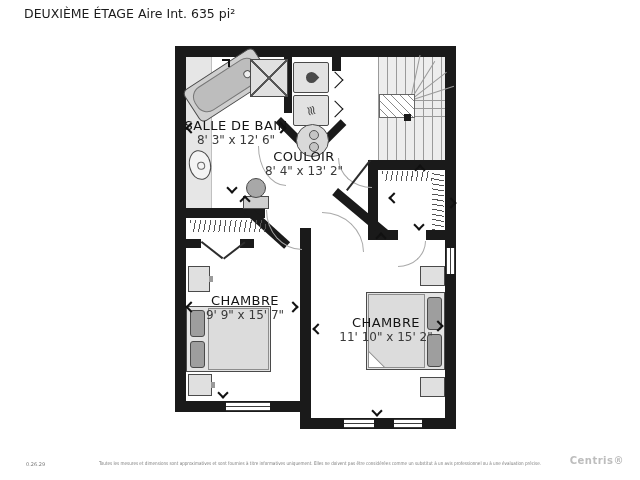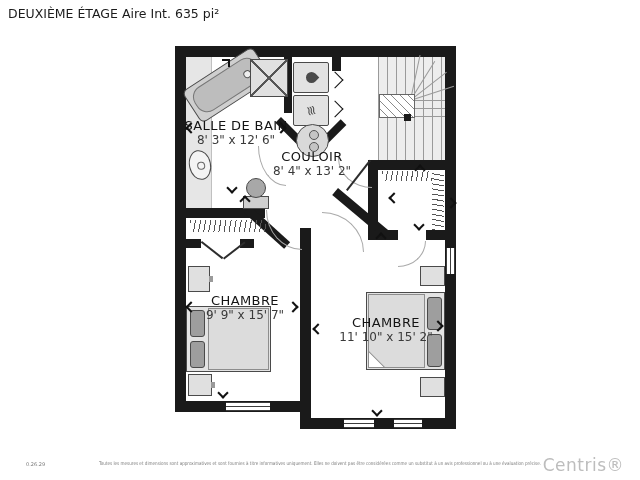--- a/index.html
+++ b/index.html
@@ -20,33 +20,33 @@
   .ticks-h{position:absolute;background:repeating-linear-gradient(10deg,#555 0 1px,transparent 1px 5px);}
   .chev{position:absolute;width:6px;height:6px;border-left:2px solid #111;border-bottom:2px solid #111;}
   .c-left{transform:rotate(45deg);} .c-right{transform:rotate(225deg);}
   .c-up{transform:rotate(135deg);}  .c-down{transform:rotate(-45deg);}
   .c-ne{transform:rotate(180deg);}
   .rlabel{position:absolute;text-align:center;line-height:1.12;color:#141414;}
   .rlabel .nm{display:block;font-size:13px;letter-spacing:.4px;}
   .rlabel .dm{display:block;font-size:12px;color:#3a3a3a;}
   .rlabel.small .nm{font-size:10.5px;letter-spacing:.2px;}
   .rlabel.small .dm{font-size:9.5px;}
-  .title{position:absolute;left:8px;top:6px;font-size:12.5px;color:#1c1c1c;}
+  .title{position:absolute;left:24px;top:6px;font-size:12.5px;color:#1c1c1c;}
   .stairs{position:absolute;left:378px;top:57px;width:67px;height:103px;background:#ededed;
           background-image:repeating-linear-gradient(90deg,#9a9a9a 0 1px,transparent 1px 9px);}
   .fan{position:absolute;left:410px;top:100px;width:46px;height:1px;background:#9a9a9a;transform-origin:0 0;}
   .htread{position:absolute;left:414px;top:100px;width:31px;height:24px;
           background:repeating-linear-gradient(180deg,#9a9a9a 0 1px,transparent 1px 8px);}
   .hatchbox{position:absolute;left:379px;top:94px;width:36px;height:24px;background:#fff;border:1px solid #666;
             background-image:repeating-linear-gradient(45deg,transparent 0 5px,#8a8a8a 5px 6px);box-sizing:border-box;}
   .drop{width:11px;height:11px;background:#4a4a4a;border-radius:0 50% 50% 50%;transform:rotate(135deg);}
   .fcode{position:absolute;left:26px;top:461px;font-size:5px;color:#7a7a7a;}
   .disc{position:absolute;left:0;right:0;top:460px;text-align:center;font-size:5px;color:#7a7a7a;
         white-space:nowrap;transform:scaleX(.82);}
-  .brand{position:absolute;right:16px;top:455px;font-size:17px;color:#bdbdbd;letter-spacing:.5px;}
+  .brand{position:absolute;right:16px;top:455px;font-size:10px;color:#bdbdbd;letter-spacing:.5px;font-weight:bold;}
 </style>
 </head>
 <body>
 
 <div class="canvas">
 
   <div class="title">DEUXIÈME ÉTAGE Aire Int. 635 pi²</div>
 
   <div class="wall" style="left:175px;top:46px;width:281px;height:11px;"></div>
   <div class="wall" style="left:175px;top:46px;width:11px;height:366px;"></div>
@@ -140,21 +140,21 @@
   <div class="fixture" style="left:427px;top:297px;width:15px;height:33px;background:#9e9e9e;border-radius:3px;"></div>
   <div class="fixture" style="left:427px;top:334px;width:15px;height:33px;background:#9e9e9e;border-radius:3px;"></div>
   <div class="abs" style="left:369px;top:351px;width:0;height:0;border-bottom:16px solid #ffffff;border-right:16px solid transparent;"></div>
   <div class="abs" style="left:369px;top:351px;width:23px;height:1px;background:#8d8d8d;transform:rotate(45deg);transform-origin:0 0;"></div>
   <div class="fixture" style="left:420px;top:377px;width:25px;height:20px;background:#e0e0e0;"></div>
 
   <div class="rlabel" style="left:184px;top:119px;width:104px;">
     <span class="nm">SALLE DE BAIN</span>
     <span class="dm">8' 3" x 12' 6"</span>
   </div>
-  <div class="rlabel" style="left:250px;top:150px;width:124px;">
+  <div class="rlabel" style="left:242px;top:150px;width:124px;">
     <span class="nm">COULOIR</span>
     <span class="dm">8' 4" x 13' 2"</span>
   </div>
   <div class="rlabel" style="left:190px;top:294px;width:110px;">
     <span class="nm">CHAMBRE</span>
     <span class="dm">9' 9" x 15' 7"</span>
   </div>
   <div class="rlabel" style="left:324px;top:316px;width:124px;">
     <span class="nm">CHAMBRE</span>
     <span class="dm">11' 10" x 15' 2"</span>

